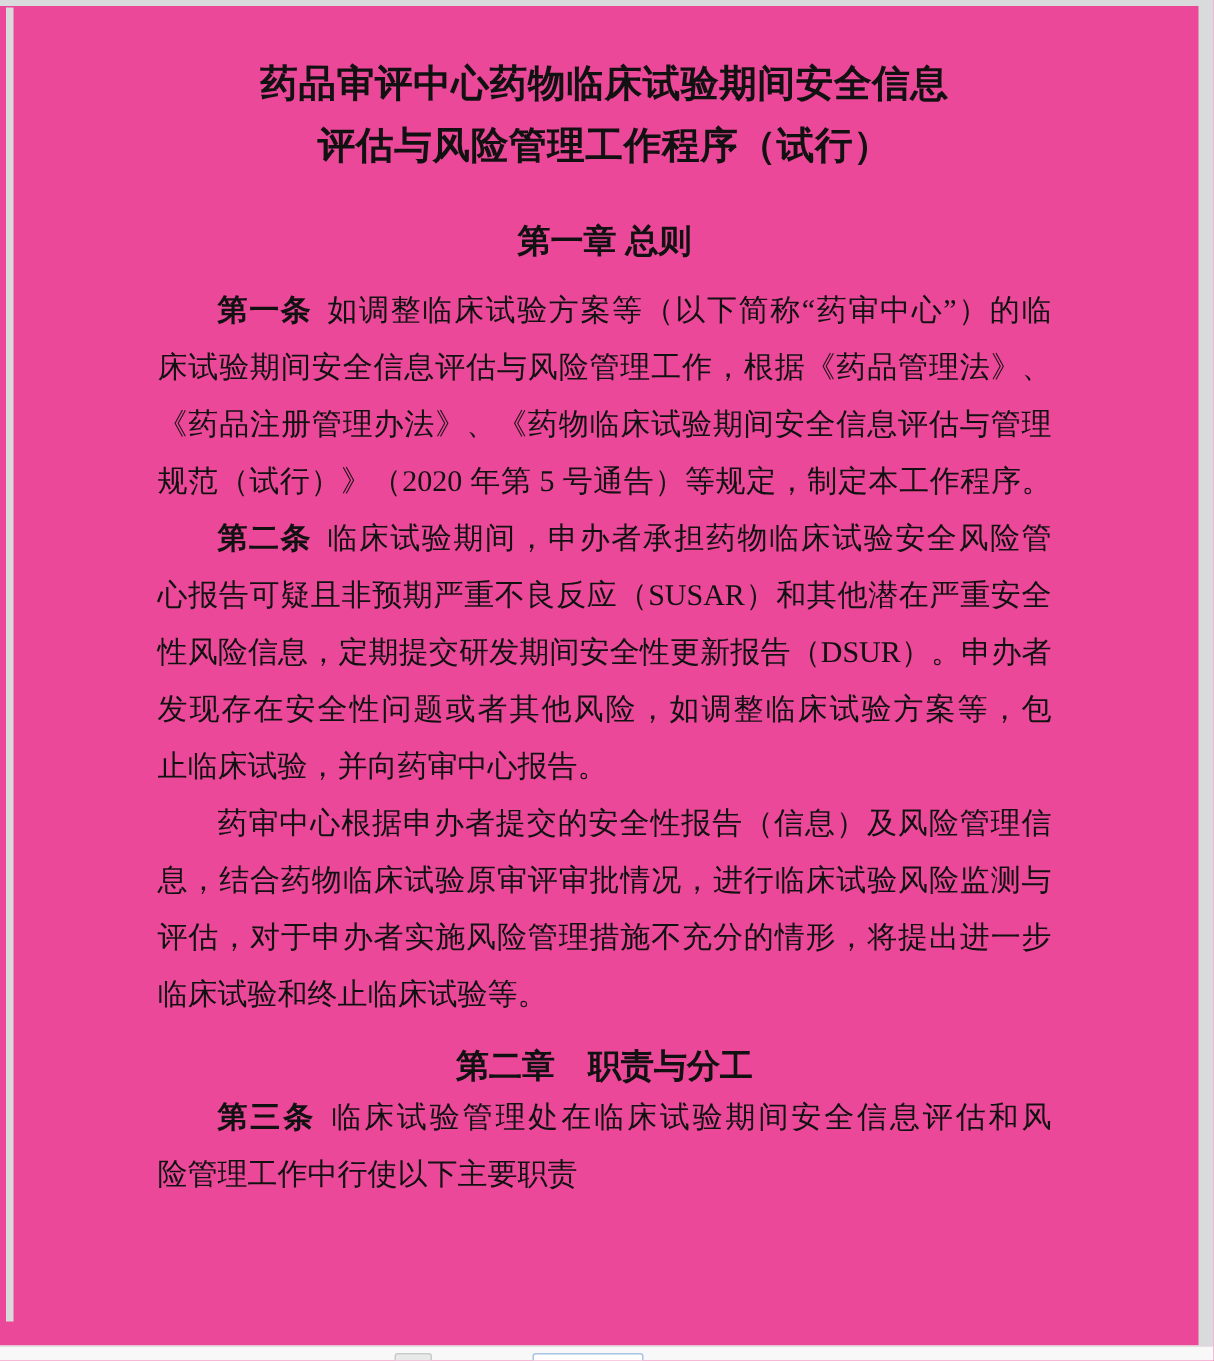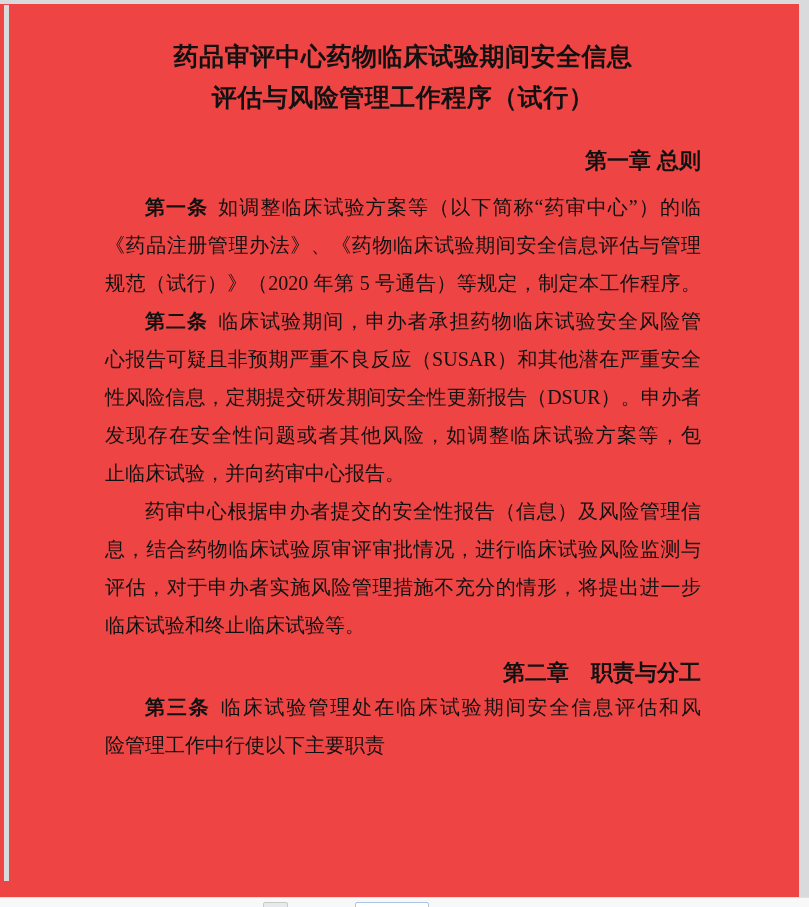--- a/index.html
+++ b/index.html
@@ -1,20 +1,20 @@
 <!DOCTYPE html>
 <html><head>
 <meta charset="utf-8">
 <style>
   html, body { margin: 0; padding: 0; background: #ffffff; }
   .page {
     position: relative;
     width: 809px;
     height: 907px;
-    background: #ef4444;
+    background: #ec4899;
     overflow: hidden;
     font-family: "Liberation Serif", serif;
     color: #111111;
   }
   
   .edge-top    { position: absolute; left: 0;   top: 0;   width: 809px; height: 4px;  background: #d8dadc; }
   .edge-left   { position: absolute; left: 4px; top: 5px; width: 5px;  height: 876px; background: #d8dadc; }
   .edge-right  { position: absolute; left: 799px; top: 4px; width: 10px; height: 893px; background: #d8dadc; }
 
   .content {
@@ -29,21 +29,21 @@
     line-height: 41px;
     font-weight: bold;
     text-align: center;
     letter-spacing: 0.5px;
   }
   .chapter {
     font-family: "Liberation Sans", sans-serif;
     font-weight: bold;
     font-size: 22px;
     line-height: 30px;
-    text-align: right;
+    text-align: center;
   }
   .chapter1 { margin-top: 28px; }
   .chapter2 { margin-top: 14px; }
   .bodytext {
     margin-top: 12px;
     font-size: 20px;
     line-height: 38px;
   }
   .line {
     text-align: justify;
@@ -97,20 +97,21 @@
     </div>
 
     <div class="chapter chapter1">第一章 总则</div>
 
     <div class="bodytext">
 
       <div>
         <div class="line first">
           <span class="label">第一条</span><span>如调整临床试验方案等（以下简称“药审中心”）的临</span>
         </div>
+        <div class="line">床试验期间安全信息评估与风险管理工作，根据《药品管理法》、</div>
         <div class="line">《药品注册管理办法》、《药物临床试验期间安全信息评估与管理</div>
         <div class="line">规范（试行）》（2020 年第 5 号通告）等规定，制定本工作程序。</div>
       </div>
 
       <div>
         <div class="line first">
           <span class="label">第二条</span><span>临床试验期间，申办者承担药物临床试验安全风险管</span>
         </div>
         <div class="line">心报告可疑且非预期严重不良反应（SUSAR）和其他潜在严重安全</div>
         <div class="line">性风险信息，定期提交研发期间安全性更新报告（DSUR）。申办者</div>

